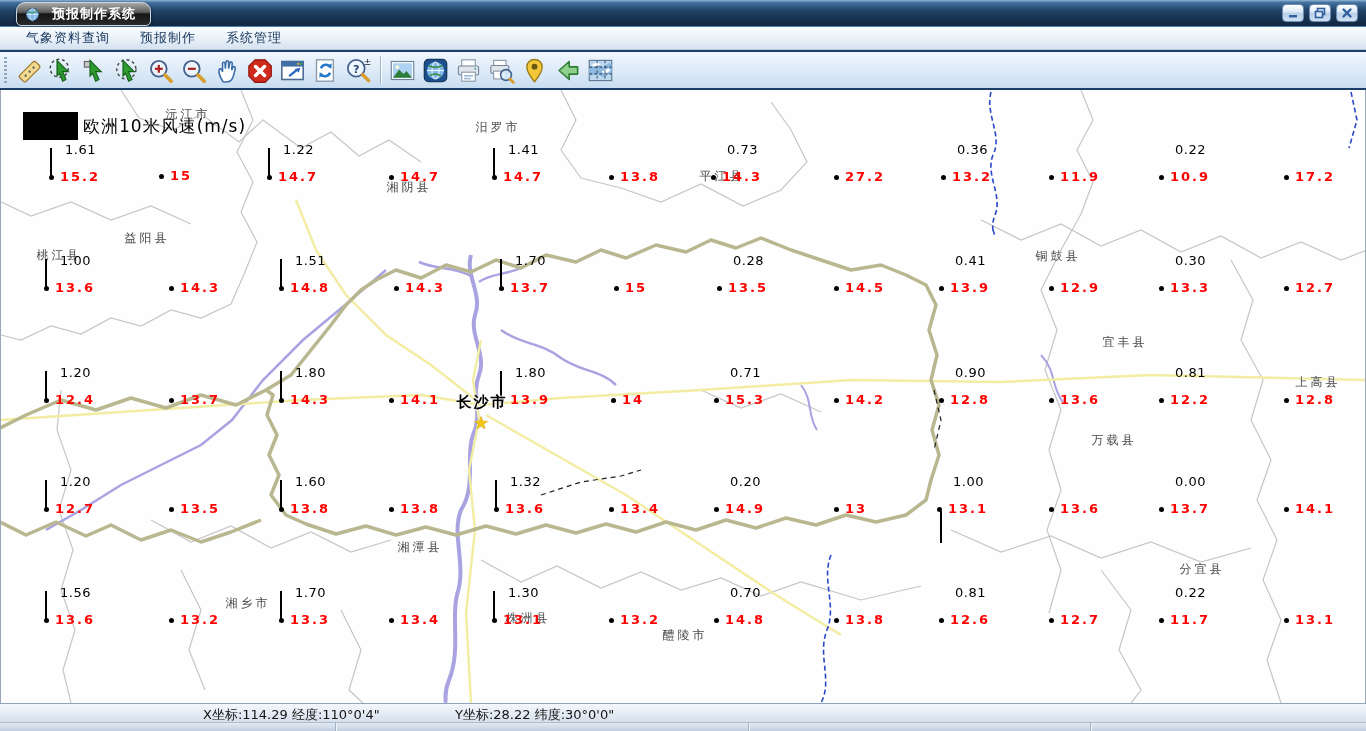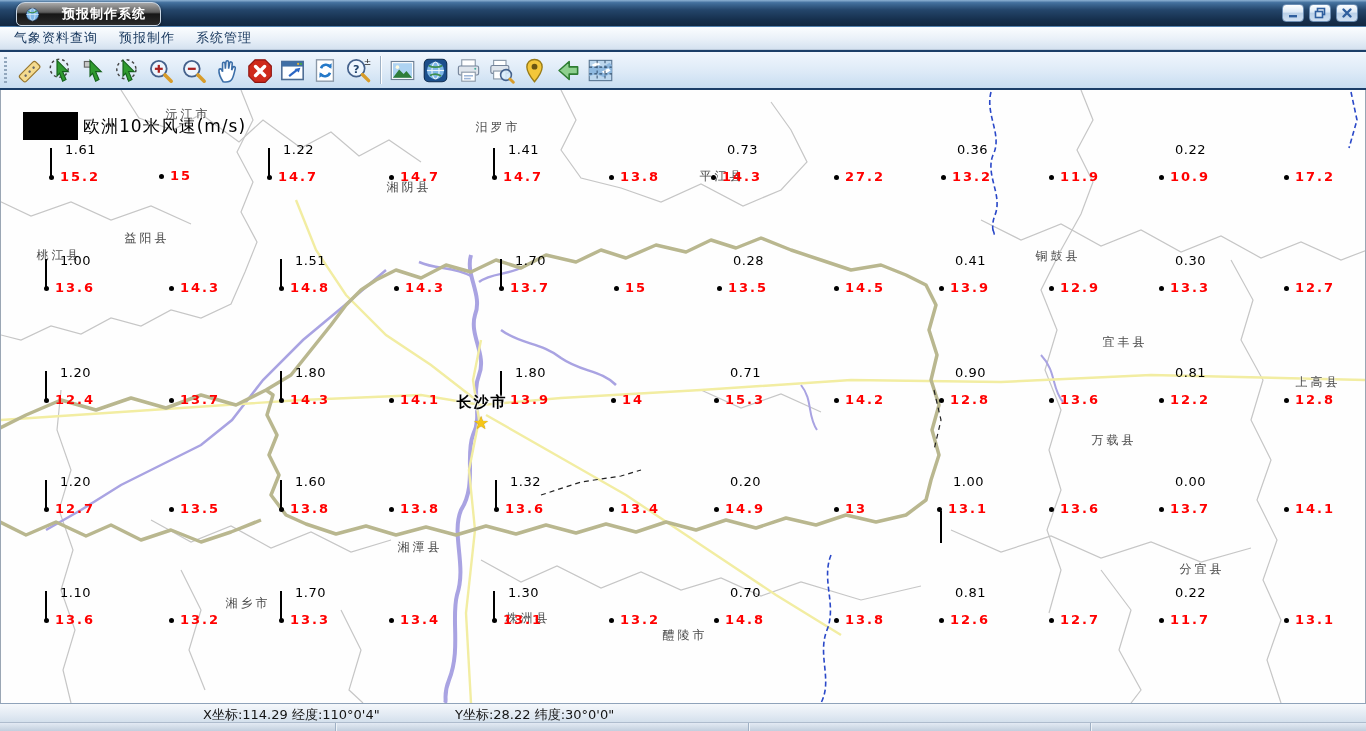--- a/index.html
+++ b/index.html
@@ -6,32 +6,32 @@
   body{width:1366px;height:731px;overflow:hidden;font-family:"DejaVu Sans","Liberation Sans",sans-serif;}
   .app{position:relative;width:1366px;height:731px;background:#fff;}
 
   
   .titlebar{position:absolute;left:0;top:0;width:1366px;height:27px;
     background:linear-gradient(180deg,#8fb3d4 0%,#44719e 10%,#24466b 38%,#16304e 75%,#122842 100%);
     border-bottom:1px solid #5180ae;box-sizing:border-box;}
   .title-tab{position:absolute;left:16px;top:2px;height:24px;min-width:112px;padding:0 14px 0 8px;
     border-radius:9px 9px 5px 5px;border:1px solid #c9d6e4;box-sizing:border-box;
     background:linear-gradient(180deg,#a9a9a9 0%,#5c5c5c 42%,#161616 50%,#2a2a2a 100%);
-    display:flex;align-items:center;gap:22px;box-shadow:0 1px 3px rgba(0,0,0,.5);cursor:default;}
+    display:flex;align-items:center;gap:12px;box-shadow:0 1px 3px rgba(0,0,0,.5);cursor:default;}
   .title-text{color:#fff;font-size:13px;font-weight:bold;letter-spacing:1px;white-space:nowrap;}
   .win-btns{position:absolute;right:8px;top:4px;display:flex;gap:5px;}
   .wbtn{width:22px;height:18px;border-radius:4px;border:1px solid #6b8db3;box-sizing:border-box;
     background:linear-gradient(180deg,#feffff 0%,#dce9f6 45%,#b9d0e8 50%,#cfe0f2 100%);
     display:flex;align-items:center;justify-content:center;cursor:pointer;}
 
   
   .menubar{position:absolute;left:0;top:27px;width:1366px;height:23px;
     background:linear-gradient(180deg,#fbfdff 0%,#e9f0f8 55%,#d5e2f0 100%);
     border-bottom:1px solid #bccbdc;box-sizing:border-box;
-    display:flex;align-items:center;gap:21px;padding-left:14px;}
+    display:flex;align-items:center;gap:30px;padding-left:26px;}
   .menubar span{font-size:13px;color:#16365c;cursor:pointer;letter-spacing:1px;}
 
   
   .toolbar{position:absolute;left:0;top:50px;width:1366px;height:40px;box-sizing:border-box;
     border-top:2px solid #1b3e68;border-bottom:2px solid #1b3e68;
     background:linear-gradient(180deg,#f0f6fd 0%,#ddeaf7 55%,#c8ddf1 100%);
     display:flex;align-items:center;}
   .grip{width:3px;height:26px;margin:0 5px 0 4px;
     background:repeating-linear-gradient(180deg,#92a7bd 0 2px,transparent 2px 4px);}
   #toolbar-icons{display:flex;align-items:center;}
@@ -566,21 +566,21 @@
           <span class="tv">13.7</span>
           <span class="wv">0.00</span>
         </div>
         <div class="pt" style="left: 1285px; top: 419px;">
           <span class="dot"></span>
           <span class="tv">14.1</span>
         </div>
         <div class="pt" style="left: 45px; top: 530px;">
           <span class="dot"></span>
           <span class="tv">13.6</span>
-          <span class="wv">1.10</span>
+          <span class="wv">1.56</span>
           <span class="bu"></span>
         </div>
         <div class="pt" style="left: 170px; top: 530px;">
           <span class="dot"></span>
           <span class="tv">13.2</span>
         </div>
         <div class="pt" style="left: 280px; top: 530px;">
           <span class="dot"></span>
           <span class="tv">13.3</span>
           <span class="wv">1.70</span>

